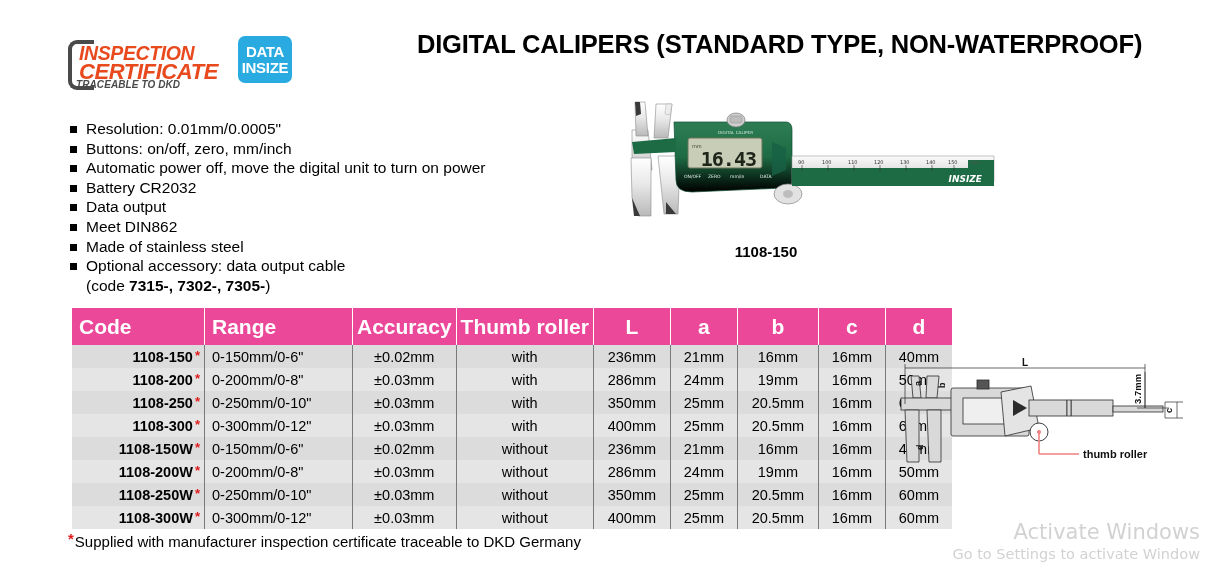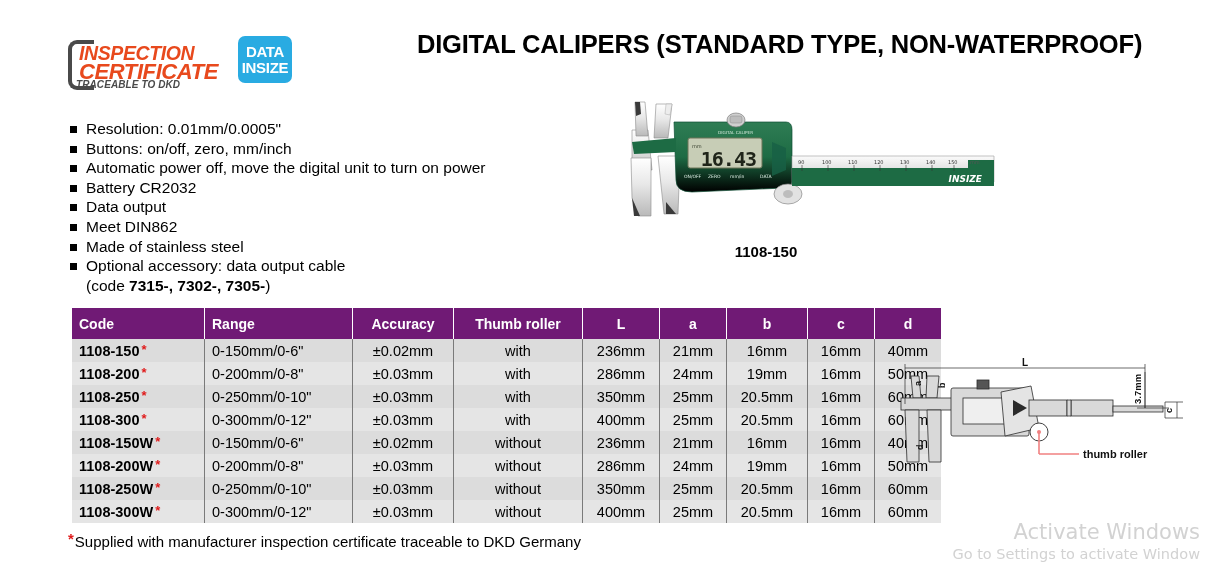--- a/index.html
+++ b/index.html
@@ -137,40 +137,40 @@
 
   
   #spec-table {
     position: absolute;
     left: 72px;
     top: 308px;
     border-collapse: collapse;
     font-size: 14.5px;
   }
   #spec-table th {
-    background: #701a75;
+    background: #ec4899;
     color: #ffffff;
     font-weight: bold;
-    font-size: 14px;
-    height: 31px;
+    font-size: 21px;
+    height: 37px;
     padding: 0 7px;
     text-align: left;
     border-right: 1px solid #ffffff;
     white-space: nowrap;
   }
   #spec-table th.ctr { text-align: center; padding: 0 4px; }
   #spec-table td {
     height: 23px;
     padding: 0 7px;
     border-right: 1px solid #7a7a7a;
     white-space: nowrap;
   }
   #spec-table tr.shade td { background: #DCDCDC; }
   #spec-table tr.plain td { background: #e5e5e5; }
-  #spec-table td.code { font-weight: bold; text-align: left; padding-right: 4px; margin-left: 28px; }
+  #spec-table td.code { font-weight: bold; text-align: right; padding-right: 4px; margin-left: 28px; }
   #spec-table td.ctr  { text-align: center; padding: 0 5px; }
   #spec-table td:last-child, #spec-table th:last-child { border-right: none; }
   .star { color: #E01B1B; font-weight: bold; font-size: 13px; vertical-align: 2px; margin-left: 2px; }
 
   #table-footnote {
     position: absolute;
     left: 68px;
     top: 530px;
     font-size: 15px;
     white-space: nowrap;

